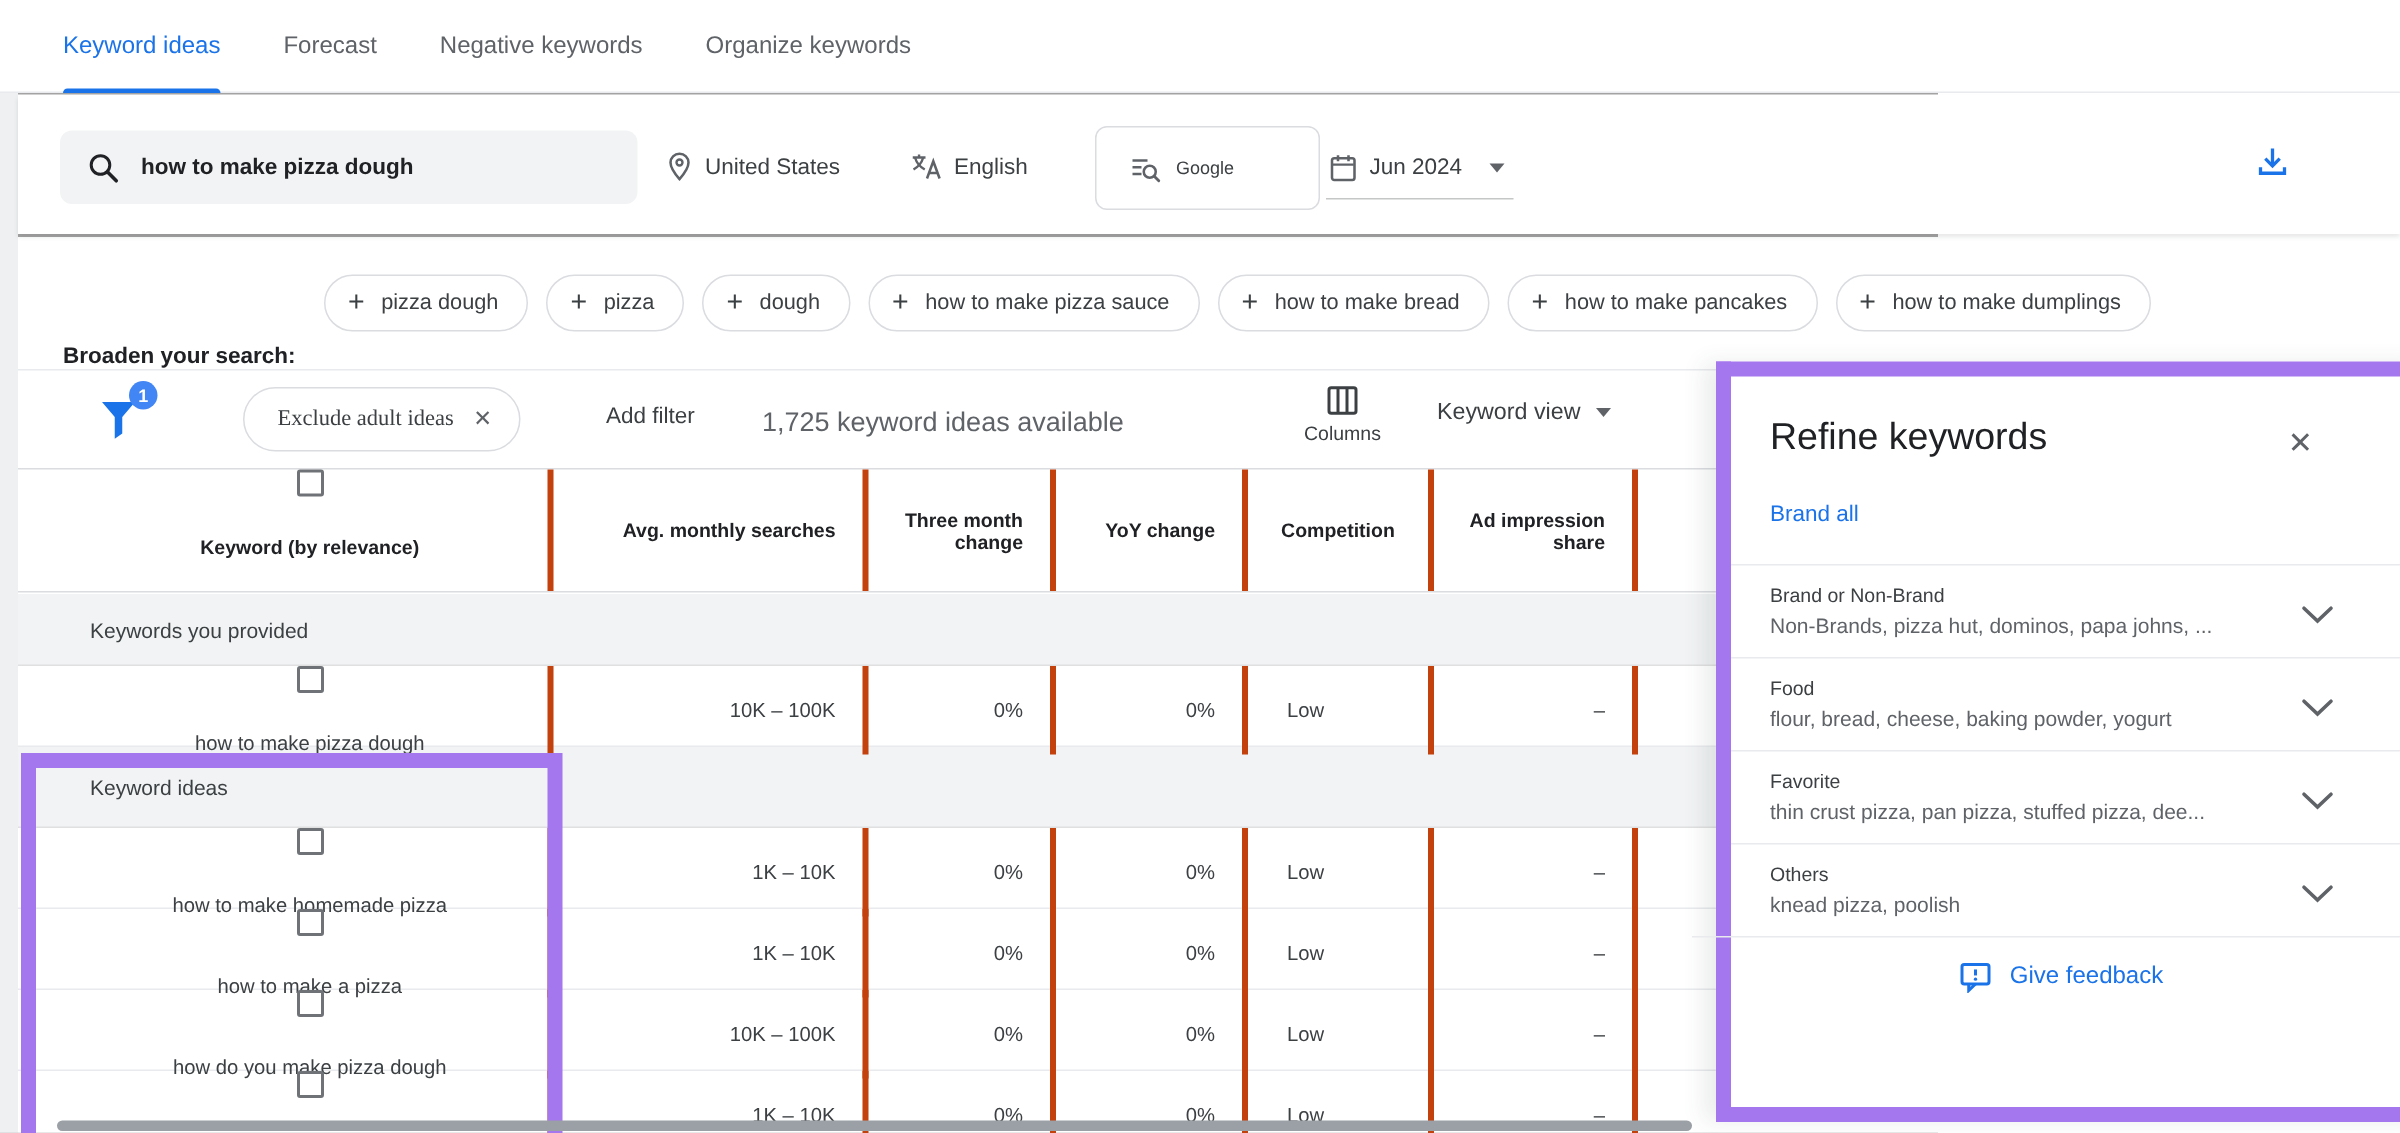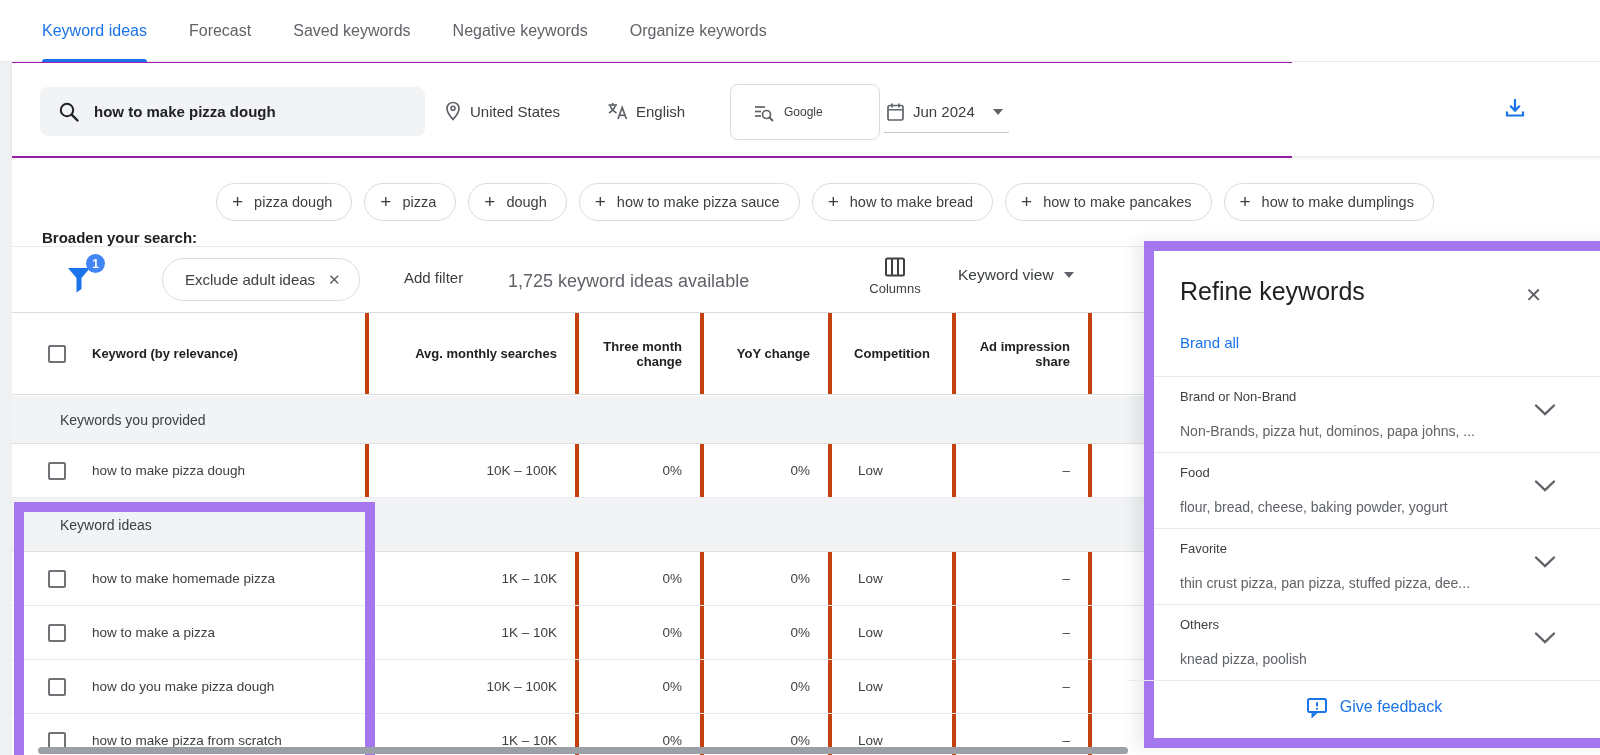--- a/index.html
+++ b/index.html
@@ -1,18 +1,18 @@
 <!DOCTYPE html>
 <html><head>
 <meta charset="utf-8">
 <style>
   * { margin:0; padding:0; box-sizing:border-box; }
   html,body { width:1600px; height:755px; overflow:hidden; background:#fff;
               font-family:"Liberation Sans","DejaVu Sans",sans-serif; color:#3c4043; }
-  .app { position:absolute; inset:0; width:1292px; height:755px; background:#a21caf; }
+  .app { position:absolute; inset:0; width:1292px; height:755px; background:#a3a3a3; }
 
   
   .tabbar { position:absolute; left:0; top:0; width:1600px; height:62px; background:#fff;
             border-bottom:1px solid #e8eaed; }
   .tabs { position:absolute; left:42px; top:0; height:62px; display:flex; gap:42px; align-items:stretch; }
   .tab { position:relative; display:flex; align-items:center; font-size:16px; font-weight:500;
          color:#5f6368; cursor:pointer; white-space:nowrap; }
   .tab.active { color:#1a73e8; }
   .tab.active .tab-underline { position:absolute; left:0; right:0; bottom:0; height:3px;
          background:#1a73e8; border-radius:3px 3px 0 0; }
@@ -50,35 +50,35 @@
           color:#3c4043; white-space:nowrap; cursor:pointer; }
   .chip .plus { font-size:19px; font-weight:400; color:#3c4043; }
 
   
   .filterbar { position:absolute; left:0; top:88px; width:1588px; height:66px; border-top:1px solid #e8eaed; }
   .funnel { position:absolute; left:52px; top:13px; cursor:pointer; }
   .funnel .badge { position:absolute; left:22px; top:-6px; width:19px; height:19px; border-radius:50%;
                    background:#4285f4; color:#fff; font-size:12px; font-weight:bold;
                    display:flex; align-items:center; justify-content:center; }
   .xchip { position:absolute; left:150px; top:11px; height:43px; border:1px solid #dadce0; border-radius:22px;
-           display:flex; align-items:center; gap:13px; padding:0 18px 0 22px; font-size:15px; color:#3c4043; cursor:pointer; }
+           display:flex; align-items:center; gap:13px; padding:0 18px 0 22px; font-size:15px; color:#3c4043; cursor:pointer;font-family:Liberation Serif, serif; }
   .xchip .x { color:#5f6368; font-size:15px; }
   .addfilter { position:absolute; left:392px; top:22px; font-size:15px; font-weight:500; color:#3c4043; cursor:pointer; }
   .count { position:absolute; left:496px; top:24px; font-size:18px; color:#5f6368; }
   .colbtn { position:absolute; left:852px; top:8px; width:62px; text-align:center; cursor:pointer; }
   .colbtn .lbl { font-size:13px; color:#3c4043; margin-top:2px; }
   .viewbtn { position:absolute; left:946px; top:19px; display:flex; align-items:center; font-size:15.5px; color:#3c4043; cursor:pointer; }
 
   
   .grid { display:grid; grid-template-columns:353px 210px 125px 128px 124px 136px 1fr; }
   .thead { position:absolute; left:0; top:154px; width:1588px; height:83px;
            border-top:1px solid #dadce0; border-bottom:1px solid #dadce0; }
   .thead .hcell { display:flex; align-items:center; font-size:13px; font-weight:bold; color:#202124; }
   .hcell, .cell { border-left:4px solid #c2410c; }
-  .hcell:first-child, .cell:first-child { border-left:none; }
+  .hcell:first-child, .cell:first-child { border-left:none;flex-direction:column; }
   .h-right { justify-content:flex-end; text-align:right; padding-right:18px; }
   .h-left  { justify-content:center; }
   .h-key { padding-left:36px; gap:26px; }
   .tbody { position:absolute; left:0; top:238px; width:1588px; }
   .band { height:48px; background:#f1f3f4; display:flex; align-items:center; padding-left:48px;
           font-size:14px; color:#3c4043; border-bottom:1px solid #e0e0e0; }
   .band.tall { height:54px; }
   .trow { height:54px; border-bottom:1px solid #e8eaed; }
   .trow .cell { display:flex; align-items:center; font-size:13.5px; color:#3c4043; }
   .c-key { padding-left:36px; gap:26px; font-size:14px; }
@@ -92,21 +92,21 @@
   .panel { position:absolute; left:1144px; top:241px; width:476px; height:507px; background:#fff;
            border:10px solid #a577ee; border-right:none; z-index:10;
            box-shadow:-8px 0 14px rgba(60,64,67,0.10); }
   .panel-inner { position:relative; width:100%; height:100%; padding:26px 0 0 26px; }
   .panel-title { font-size:25px; color:#202124; }
   .panel-close { position:absolute; right:78px; top:32px; font-size:20px; color:#5f6368; cursor:pointer; }
   .expand { margin-top:28px; font-size:15px; font-weight:500; color:#1a73e8; cursor:pointer; display:inline-block; }
   .psec-wrap { margin-top:24px; margin-left:-26px; }
   .psec { padding:12px 26px 13px 26px; border-top:1px solid #e8eaed; position:relative; cursor:pointer; }
   .psec .ptitle { font-size:13px; color:#3c4043; }
-  .psec .psub { font-size:14px; color:#5f6368; margin-top:19px; white-space:nowrap; overflow:hidden; }
+  .psec .psub { font-size:14px; color:#5f6368; margin-top:5px; white-space:nowrap; overflow:hidden; }
   .psec .chev { position:absolute; right:64px; top:26px; }
   .feedback { border-top:1px solid #e8eaed; height:52px; display:flex; align-items:center;
               justify-content:center; gap:12px; color:#1a73e8; font-size:16px; font-weight:500;
               cursor:pointer; margin-left:-26px; }
 
   
   .annot-left { position:absolute; left:14px; top:502px; width:361px; height:300px;
                 border:10px solid #a577ee; z-index:20; pointer-events:none; }
   .hscroll { position:absolute; left:38px; top:747px; width:1090px; height:7px; background:#9aa0a6;
              border-radius:4px; z-index:30; cursor:pointer; }
@@ -118,23 +118,20 @@
 <div class="app">
 
   <div class="tabbar">
     <div class="tabs">
       <div class="tab active">
         <span>Keyword ideas</span>
         <span class="tab-underline"></span>
       </div>
       <div class="tab">
           <span>Forecast</span>
-        </div>
-      <div class="tab">
-          <span>Saved keywords</span>
         </div>
       <div class="tab">
           <span>Negative keywords</span>
         </div>
       <div class="tab">
           <span>Organize keywords</span>
         </div>
     </div>
   </div>
 

